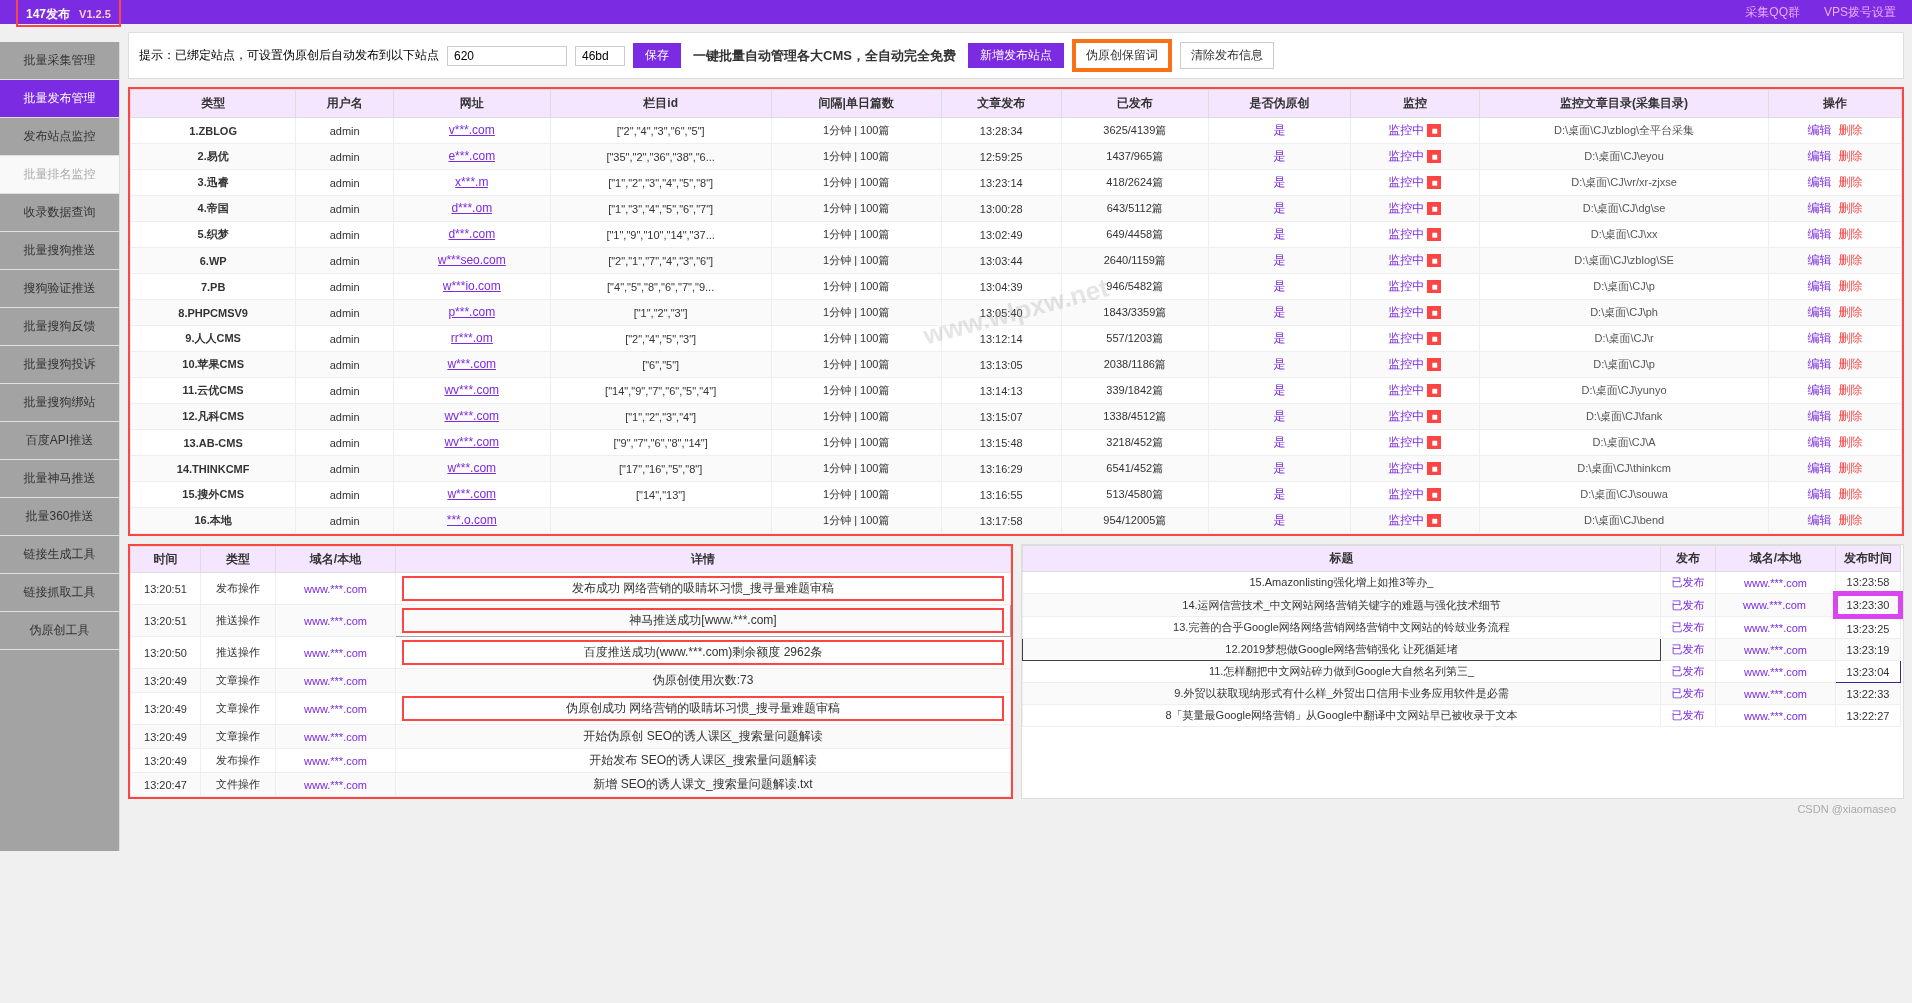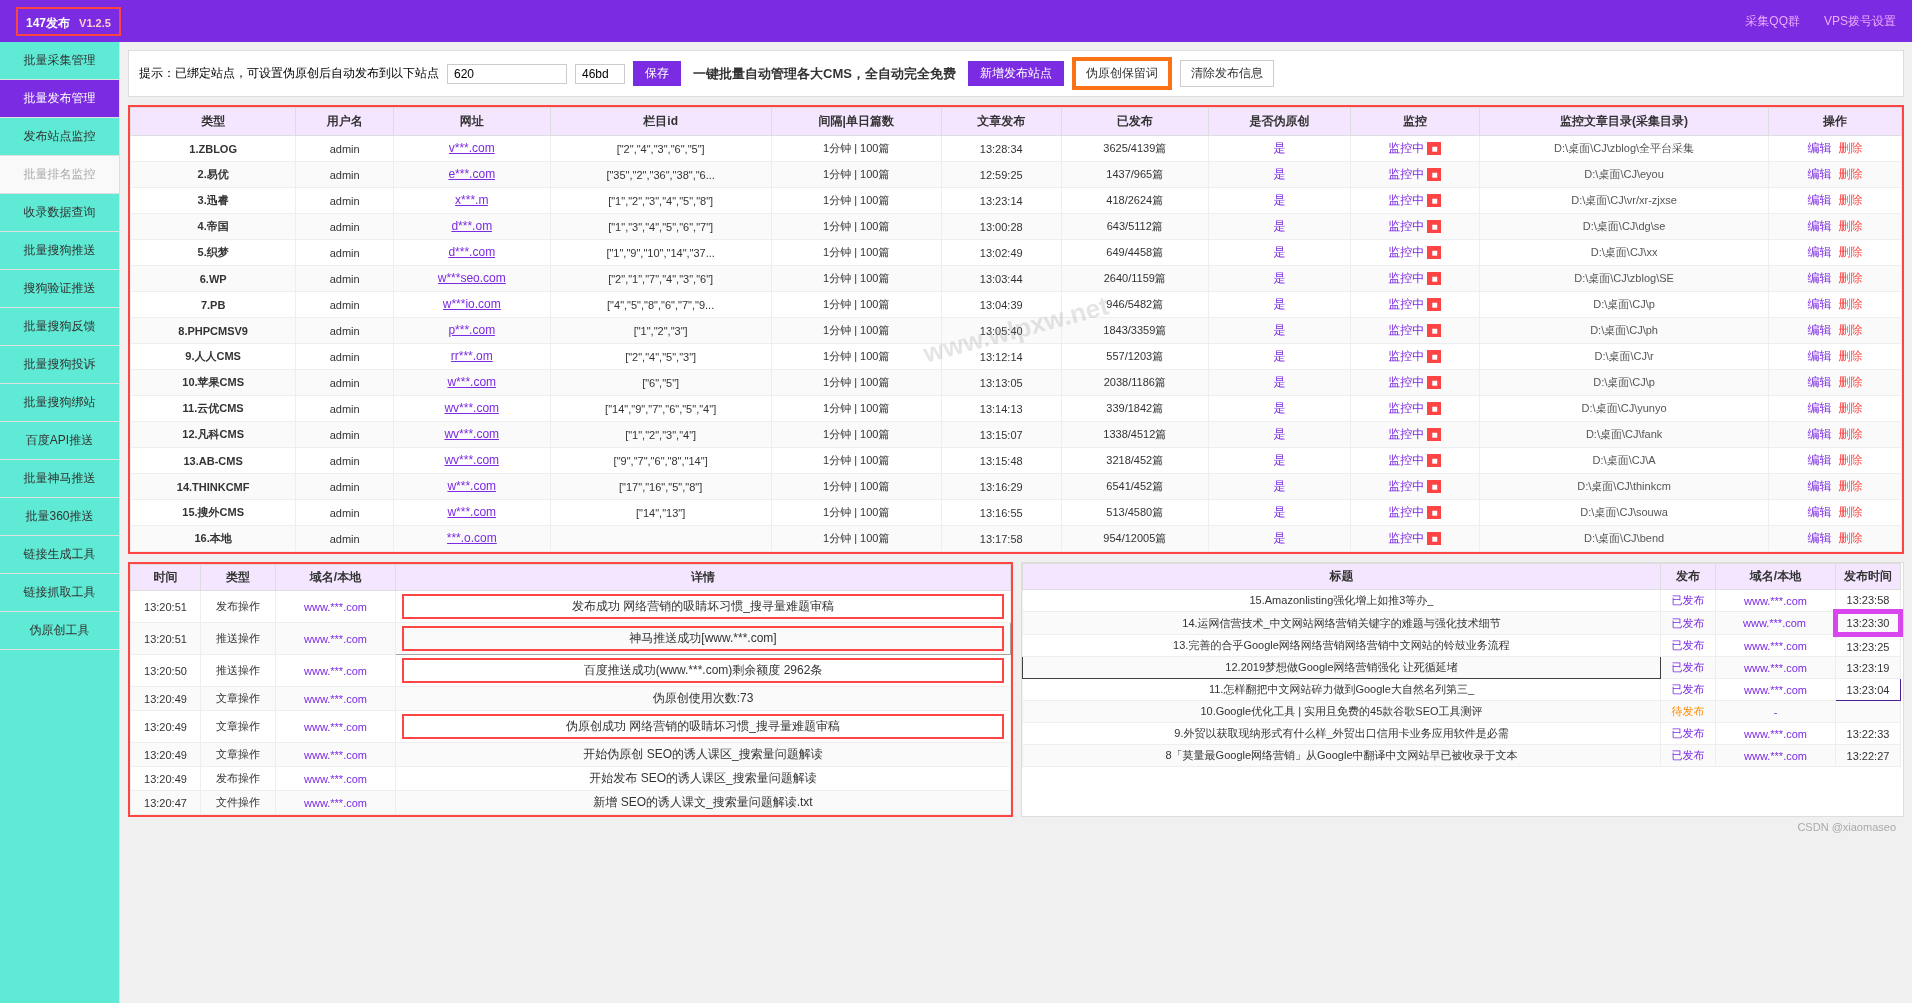--- a/index.html
+++ b/index.html
@@ -1,25 +1,25 @@
 <!DOCTYPE html>
 <html><head>
   <meta charset="utf-8">
   <style>
     * { box-sizing: border-box; margin: 0; padding: 0; font-family: 'Microsoft YaHei', SimHei, Arial, sans-serif; font-size: 12px; }
     body { background: #f0f0f0; width: 1912px; min-height: 1003px; overflow-x: hidden; }
     
     
-    .header { background: #7b2be2; color: white; height: 42px; display: flex; align-items: center; padding: 0 16px; justify-content: space-between; }
+    .header { background: #7b2be2; color: white; height: 24px; display: flex; align-items: center; padding: 0 16px; justify-content: space-between; }
     .header-title { font-size: 18px; font-weight: bold; color: white; border: 2px solid #ff4444; padding: 2px 8px; }
     .header-version { font-size: 11px; color: #ffcccc; margin-left: 4px; }
     .header-right { display: flex; gap: 24px; font-size: 13px; color: #f0abfc; cursor: pointer; }
 
     
-    .sidebar { width: 120px; background: #5eead4; position: absolute; left: 0; top: 42px; height: 961px; border-right: 1px solid #ddd; }
+    .sidebar { width: 120px; background: #a3a3a3; position: absolute; left: 0; top: 42px; height: 809px; border-right: 1px solid #ddd; }
     .sidebar-item { padding: 10px 8px; text-align: center; cursor: pointer; border-bottom: 1px solid #e0e0e0; color: #333; font-size: 12px; }
     .sidebar-item.active { background: #7b2be2; color: white; }
     .sidebar-item.disabled { color: #aaa; background: #f9f9f9; }
 
     
     .main { margin-left: 120px; padding: 8px; }
 
     
     .notice-bar { display: flex; align-items: center; gap: 8px; padding: 6px 10px; background: white; border: 1px solid #ddd; margin-bottom: 8px; flex-wrap: wrap; }
     .notice-input { border: 1px solid #ccc; padding: 2px 6px; width: 120px; font-size: 12px; }
@@ -544,26 +544,20 @@
     <td style="padding:3px 6px; border:1px solid #eee; color:#7b2be2; font-size:11px;">www.***.com</td>
     <td style="padding:3px 6px; border:1px solid #eee; font-size:11px;">13:23:19</td>
   </tr>
             <tr>
     <td style="padding:3px 6px; border:1px solid #eee; font-size:11px;">11.怎样翻把中文网站碎力做到Google大自然名列第三_</td>
     <td style="padding:3px 6px; border:1px solid #eee; color:#7b2be2; font-size:11px; text-align:center;">已发布</td>
     <td style="padding:3px 6px; border:1px solid #eee; color:#7b2be2; font-size:11px;">www.***.com</td>
     <td style="padding:3px 6px; border:1px solid #4c1d95; font-size:11px;">13:23:04</td>
   </tr>
             <tr>
-    <td style="padding:3px 6px; border:1px solid #eee; font-size:11px;">10.Google优化工具 | 实用且免费的45款谷歌SEO工具测评</td>
-    <td style="padding:3px 6px; border:1px solid #eee; color:#ff8c00; font-size:11px; text-align:center;">待发布</td>
-    <td style="padding:3px 6px; border:1px solid #eee; color:#7b2be2; font-size:11px;">-</td>
-    <td style="padding:3px 6px; border:1px solid #eee; font-size:11px;"></td>
-  </tr>
-            <tr>
     <td style="padding:3px 6px; border:1px solid #eee; font-size:11px;">9.外贸以获取现纳形式有什么样_外贸出口信用卡业务应用软件是必需</td>
     <td style="padding:3px 6px; border:1px solid #eee; color:#7b2be2; font-size:11px; text-align:center;">已发布</td>
     <td style="padding:3px 6px; border:1px solid #eee; color:#7b2be2; font-size:11px;">www.***.com</td>
     <td style="padding:3px 6px; border:1px solid #eee; font-size:11px;">13:22:33</td>
   </tr>
             <tr>
     <td style="padding:3px 6px; border:1px solid #eee; font-size:11px;">8「莫量最Google网络营销」从Google中翻译中文网站早已被收录于文本</td>
     <td style="padding:3px 6px; border:1px solid #eee; color:#7b2be2; font-size:11px; text-align:center;">已发布</td>
     <td style="padding:3px 6px; border:1px solid #eee; color:#7b2be2; font-size:11px;">www.***.com</td>
     <td style="padding:3px 6px; border:1px solid #eee; font-size:11px;">13:22:27</td>

